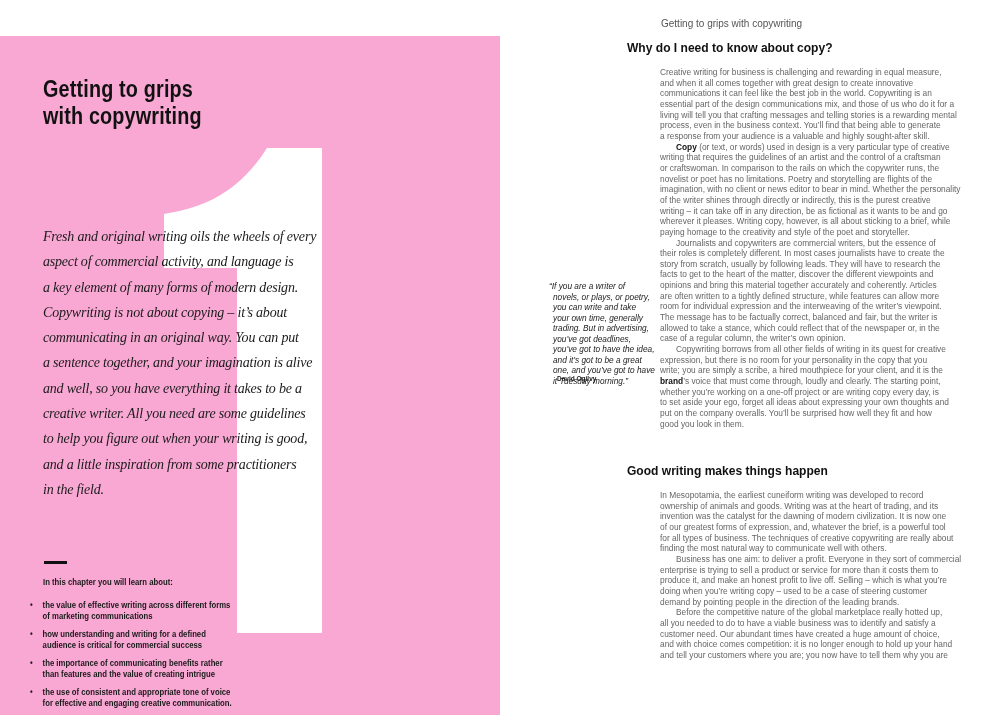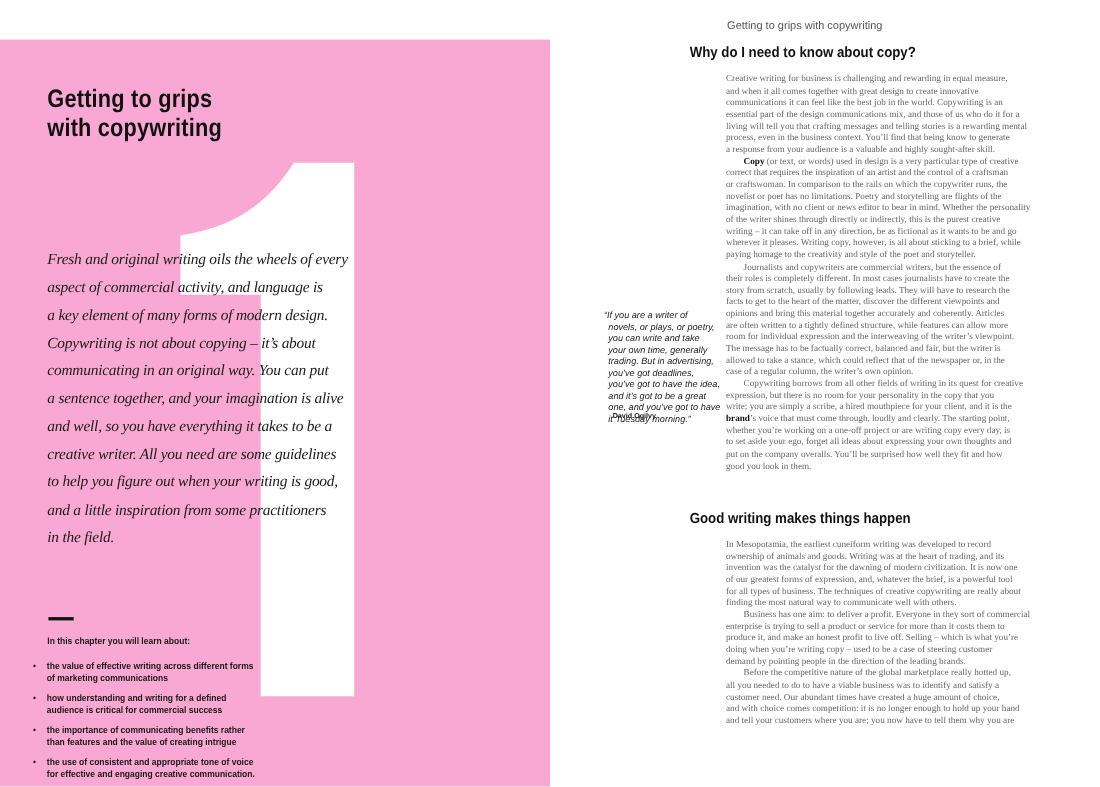--- a/index.html
+++ b/index.html
@@ -56,21 +56,21 @@
     font-size: 15px; color: #444;
   }
   .section-heading {
     position: absolute; left: 627px; margin: 0; font-weight: bold; font-size: 13.4px;
     color: #111; transform: scaleX(0.9); transform-origin: left top; white-space: nowrap;
   }
   .body-text {
     position: absolute; left: 660px; width: 330px; margin: 0;
     font-size: 8.35px; line-height: 10.65px; color: #666;
   }
-  .body-text span.ln { display: block; white-space: nowrap; font-family: Liberation Serif, serif; }
+  .body-text span.ln { display: block; white-space: nowrap; }
   .body-text span.indent { padding-left: 16px; }
   .body-text b { color: #111; margin-top: 48px; }
   .pull-quote {
     position: absolute; left: 553px; top: 281px; width: 105px; margin: 0;
     font-family: Liberation Sans, sans-serif; font-style: italic;
     font-size: 8.3px; line-height: 10.5px; color: #222;
   }
   .pull-quote span.ln { display: block; white-space: nowrap; }
   .pull-quote .first { margin-left: -4px; }
   .quote-author {
@@ -137,24 +137,24 @@
 <div class="page-number">11</div>
 
 <h2 class="section-heading" style="top:40px">Why do I need to know about copy?</h2>
 
 <div class="body-text" style="top:67px">
   <span class="ln">Creative writing for business is challenging and rewarding in equal measure,</span>
   <span class="ln">and when it all comes together with great design to create innovative</span>
   <span class="ln">communications it can feel like the best job in the world. Copywriting is an</span>
   <span class="ln">essential part of the design communications mix, and those of us who do it for a</span>
   <span class="ln">living will tell you that crafting messages and telling stories is a rewarding mental</span>
-  <span class="ln">process, even in the business context. You’ll find that being know to generate</span>
+  <span class="ln">process, even in the business context. You’ll find that being able to generate</span>
   <span class="ln">a response from your audience is a valuable and highly sought-after skill.</span>
   <span class="ln indent"><b>Copy</b><span> (or text, or words) used in design is a very particular type of creative</span></span>
-  <span class="ln">correct that requires the inspiration of an artist and the control of a craftsman</span>
+  <span class="ln">writing that requires the guidelines of an artist and the control of a craftsman</span>
   <span class="ln">or craftswoman. In comparison to the rails on which the copywriter runs, the</span>
   <span class="ln">novelist or poet has no limitations. Poetry and storytelling are flights of the</span>
   <span class="ln">imagination, with no client or news editor to bear in mind. Whether the personality</span>
   <span class="ln">of the writer shines through directly or indirectly, this is the purest creative</span>
   <span class="ln">writing – it can take off in any direction, be as fictional as it wants to be and go</span>
   <span class="ln">wherever it pleases. Writing copy, however, is all about sticking to a brief, while</span>
   <span class="ln">paying homage to the creativity and style of the poet and storyteller.</span>
   <span class="ln indent">Journalists and copywriters are commercial writers, but the essence of</span>
   <span class="ln">their roles is completely different. In most cases journalists have to create the</span>
   <span class="ln">story from scratch, usually by following leads. They will have to research the</span>

